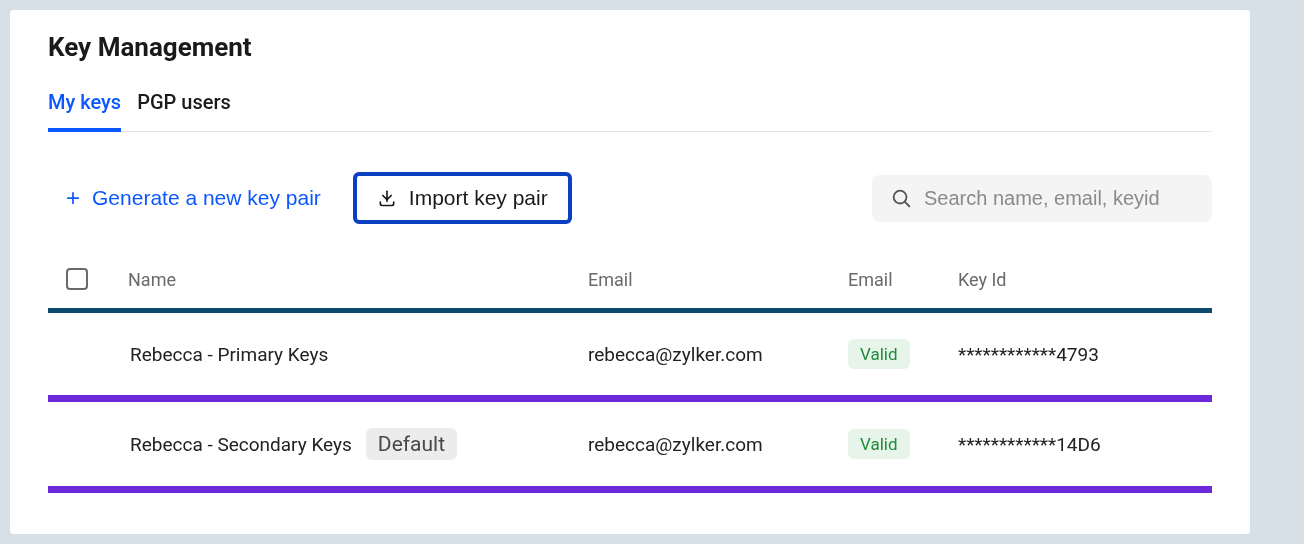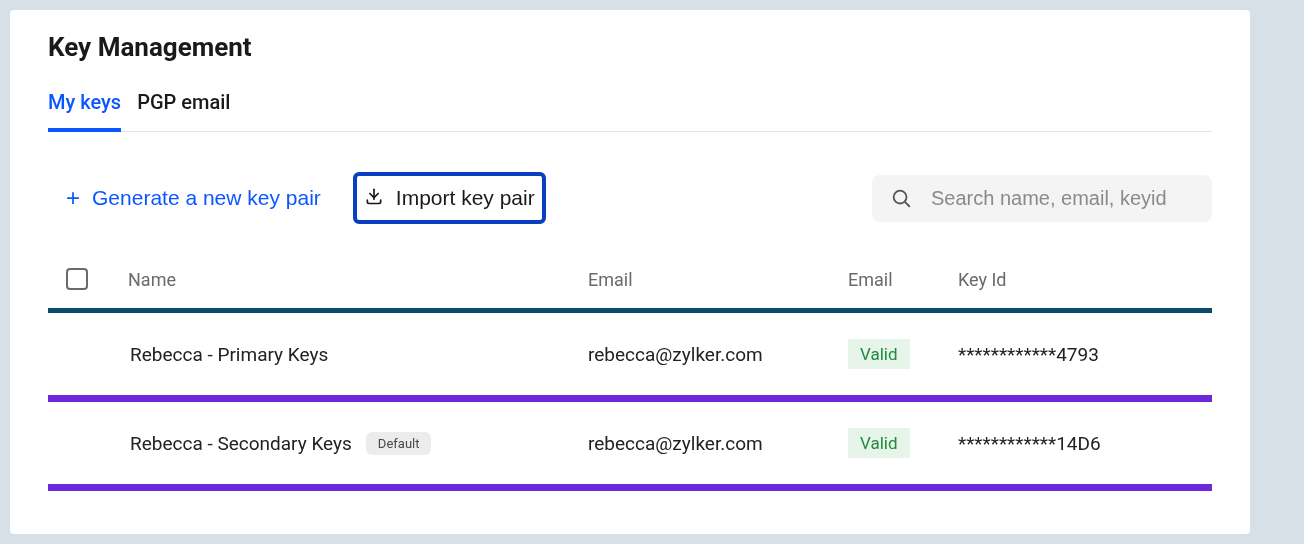--- a/index.html
+++ b/index.html
@@ -57,35 +57,36 @@
       cursor: pointer;
       background: none;
       border: none;
     }
     .gen-btn .plus {
       font-size: 24px;
       line-height: 1;
     }
     .import-btn {
       display: inline-flex;
+      align-items: center;
       gap: 12px;
       font-size: 21px;
       color: #1a1a1a;
       background: #fff;
       border: 4px solid #0b3fc2;
       border-radius: 6px;
-      padding: 10px 7px;
+      padding: 10px 20px;
       cursor: pointer;
     }
     .import-icon svg { display: block; }
     .spacer { flex: 1; }
     .search-wrap {
       display: flex;
       align-items: flex-start;
-      gap: 19px;
+      gap: 12px;
       background: #f4f4f5;
       border-radius: 8px;
       padding: 12px 18px;
       width: 340px;
     }
     .search-icon svg { display: block; }
     .search-input {
       border: none;
       background: transparent;
       font-size: 20px;
@@ -123,44 +124,44 @@
     }
     .name-cell {
       display: flex;
       align-items: center;
       gap: 14px;
       padding-left: 2px;
     }
     .badge-default {
       background: #ececec;
       color: #494949;
-      font-size: 13px;
+      font-size: 21px;
       padding: 4px 12px;
       border-radius: 6px;
     }
     .status-badge {
       background: #e7f4ea;
       color: #1f8b3b;
       font-size: 17px;
       padding: 5px 12px;
-      border-radius: 0;
+      border-radius: 6px;
       display: inline-block;
       width: fit-content;
     }
     .keyid { color: #222; }
   </style>
 </head>
 <body>
 
 <div class="panel">
   <h1 class="page-title">Key Management</h1>
 
   <div class="tabs">
     <div class="tab active">My keys</div>
-    <div class="tab">PGP email</div>
+    <div class="tab">PGP users</div>
   </div>
 
   <div class="toolbar">
     <button class="gen-btn">
       <span class="plus">+</span>
       <span>Generate a new key pair</span>
     </button>
 
     <button class="import-btn">
       <span class="import-icon">

